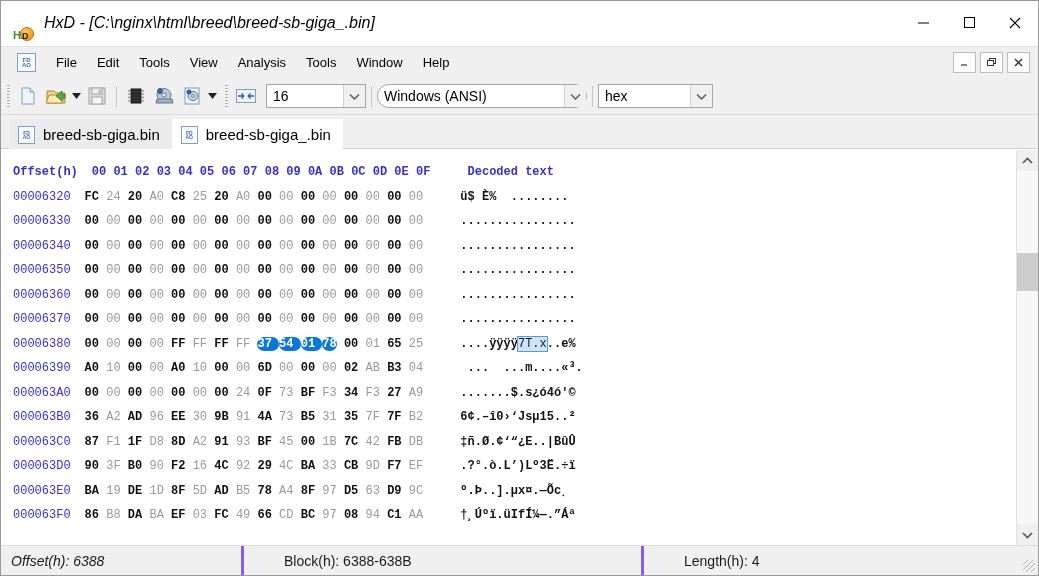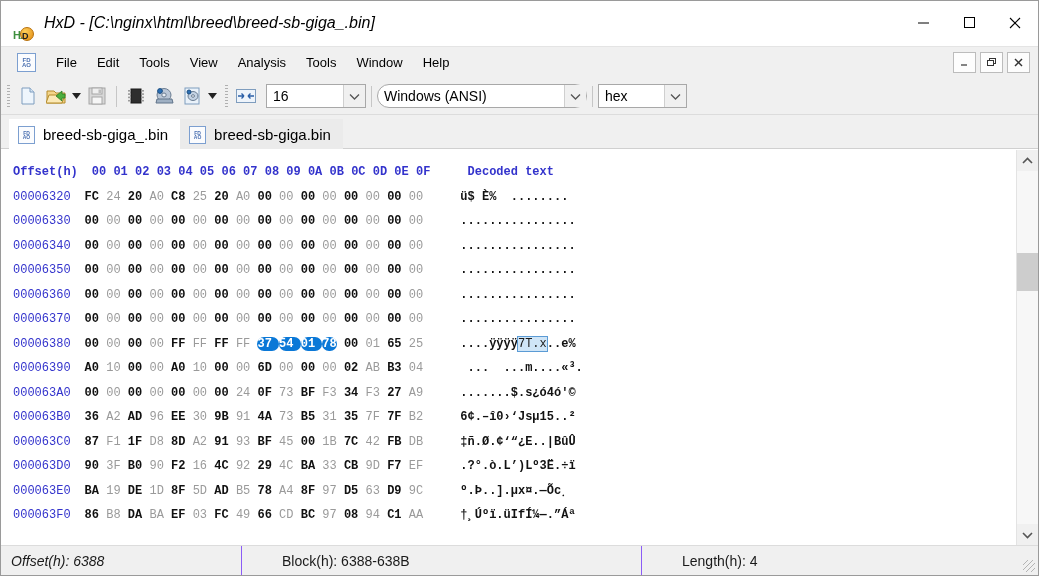--- a/index.html
+++ b/index.html
@@ -114,21 +114,21 @@
   .tb-combo .val{
     padding:0 6px;font-size:14px;color:#000;white-space:nowrap;overflow:hidden;
     font-family:"Liberation Sans",sans-serif;flex:1 1 auto;
   }
   .tb-combo .drop{
     width:21px;height:22px;background:#f0f0f0;border-left:1px solid #cfcfcf;
     display:flex;align-items:center;justify-content:center;flex:0 0 auto;
   }
   .combo-w16{width:100px;}
   .combo-enc{width:210px;border-radius:12px;}
-  .combo-hex{width:89px;}
+  .combo-hex{width:115px;}
 
   
   .tabstrip{
     height:34px;flex:0 0 34px;background:#f0f0f0;
     display:flex;align-items:flex-end;padding-left:8px;box-sizing:border-box;
     position:relative;
   }
   .tabstrip:after{
     content:"";position:absolute;left:0;right:0;bottom:0;height:1px;background:#d0d0d0;
   }
@@ -192,21 +192,21 @@
   .statusbar{
     height:29px;flex:0 0 29px;background:#f0f0f0;
     display:flex;align-items:center;position:relative;
     border-top:1px solid #dcdcdc;
   }
   .sb-cell{
     font-size:14px;color:#1a1a1a;padding-left:10px;box-sizing:border-box;
     font-family:"Liberation Sans",sans-serif;white-space:nowrap;
     display:flex;align-items:center;height:29px;
   }
-  .sb-cell.d{border-left:1px solid #8b5cf6;padding-left:40px;}
+  .sb-cell.d{border-left:3px solid #8b5cf6;padding-left:40px;}
   .w-off{width:240px;font-style:italic;}
   .w-blk{width:400px;}
   .w-len{width:200px;}
   .grip-res{
     position:absolute;right:3px;bottom:3px;width:12px;height:12px;
     background-image:
       linear-gradient(135deg,transparent 45%,#b4b4b4 45%,#b4b4b4 55%,transparent 55%);
     background-size:5px 5px;
   }
 </style>
@@ -382,31 +382,31 @@
       <div class="val">hex</div>
       <div class="drop">
         <svg width="11" height="7" viewBox="0 0 11 7">
             <path d="M1 1.5 L5.5 6 L10 1.5" fill="none" stroke="#555" stroke-width="1.3"></path>
           </svg>
       </div>
     </div>
   </div>
 
   <div class="tabstrip">
+    <div class="tab inactive">
+      <div class="ticon">
+          <span>FD<br>AO</span>
+        </div>
+      <div class="tlabel">breed-sb-giga.bin</div>
+    </div>
     <div class="tab active">
       <div class="ticon">
           <span>FD<br>AO</span>
         </div>
       <div class="tlabel">breed-sb-giga_.bin</div>
-    </div>
-    <div class="tab inactive">
-      <div class="ticon">
-          <span>FD<br>AO</span>
-        </div>
-      <div class="tlabel">breed-sb-giga.bin</div>
     </div>
   </div>
 
   <div class="hexarea">
     <div class="hexpane" id="hexpane">
         <div class="hexrow"><span class="hdr">Offset(h)</span><span class="gap"></span><span class="hdr">00</span> <span class="hdr">01</span> <span class="hdr">02</span> <span class="hdr">03</span> <span class="hdr">04</span> <span class="hdr">05</span> <span class="hdr">06</span> <span class="hdr">07</span> <span class="hdr">08</span> <span class="hdr">09</span> <span class="hdr">0A</span> <span class="hdr">0B</span> <span class="hdr">0C</span> <span class="hdr">0D</span> <span class="hdr">0E</span> <span class="hdr">0F</span> <span class="bigGap"></span><span class="hdr">Decoded text</span></div>
         <div class="hexrow"><span class="off">00006320</span><span class="gap"></span><span class="b-even">FC</span> <span class="b-odd">24</span> <span class="b-even">20</span> <span class="b-odd">A0</span> <span class="b-even">C8</span> <span class="b-odd">25</span> <span class="b-even">20</span> <span class="b-odd">A0</span> <span class="b-even">00</span> <span class="b-odd">00</span> <span class="b-even">00</span> <span class="b-odd">00</span> <span class="b-even">00</span> <span class="b-odd">00</span> <span class="b-even">00</span> <span class="b-odd">00</span> <span class="bigGap"></span><span class="txt-even">ü$ È%  ........</span></div>
         <div class="hexrow"><span class="off">00006330</span><span class="gap"></span><span class="b-even">00</span> <span class="b-odd">00</span> <span class="b-even">00</span> <span class="b-odd">00</span> <span class="b-even">00</span> <span class="b-odd">00</span> <span class="b-even">00</span> <span class="b-odd">00</span> <span class="b-even">00</span> <span class="b-odd">00</span> <span class="b-even">00</span> <span class="b-odd">00</span> <span class="b-even">00</span> <span class="b-odd">00</span> <span class="b-even">00</span> <span class="b-odd">00</span> <span class="bigGap"></span><span class="txt-even">................</span></div>
         <div class="hexrow"><span class="off">00006340</span><span class="gap"></span><span class="b-even">00</span> <span class="b-odd">00</span> <span class="b-even">00</span> <span class="b-odd">00</span> <span class="b-even">00</span> <span class="b-odd">00</span> <span class="b-even">00</span> <span class="b-odd">00</span> <span class="b-even">00</span> <span class="b-odd">00</span> <span class="b-even">00</span> <span class="b-odd">00</span> <span class="b-even">00</span> <span class="b-odd">00</span> <span class="b-even">00</span> <span class="b-odd">00</span> <span class="bigGap"></span><span class="txt-even">................</span></div>
         <div class="hexrow"><span class="off">00006350</span><span class="gap"></span><span class="b-even">00</span> <span class="b-odd">00</span> <span class="b-even">00</span> <span class="b-odd">00</span> <span class="b-even">00</span> <span class="b-odd">00</span> <span class="b-even">00</span> <span class="b-odd">00</span> <span class="b-even">00</span> <span class="b-odd">00</span> <span class="b-even">00</span> <span class="b-odd">00</span> <span class="b-even">00</span> <span class="b-odd">00</span> <span class="b-even">00</span> <span class="b-odd">00</span> <span class="bigGap"></span><span class="txt-even">................</span></div>

